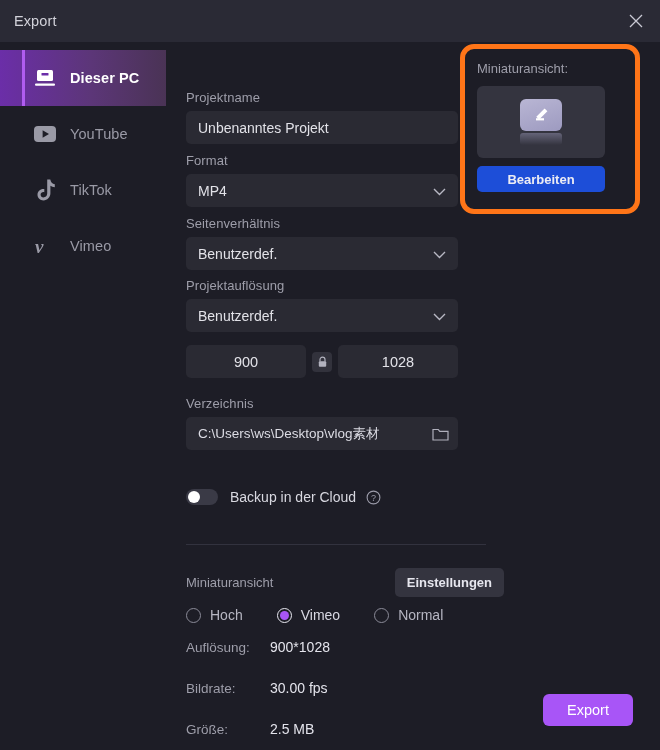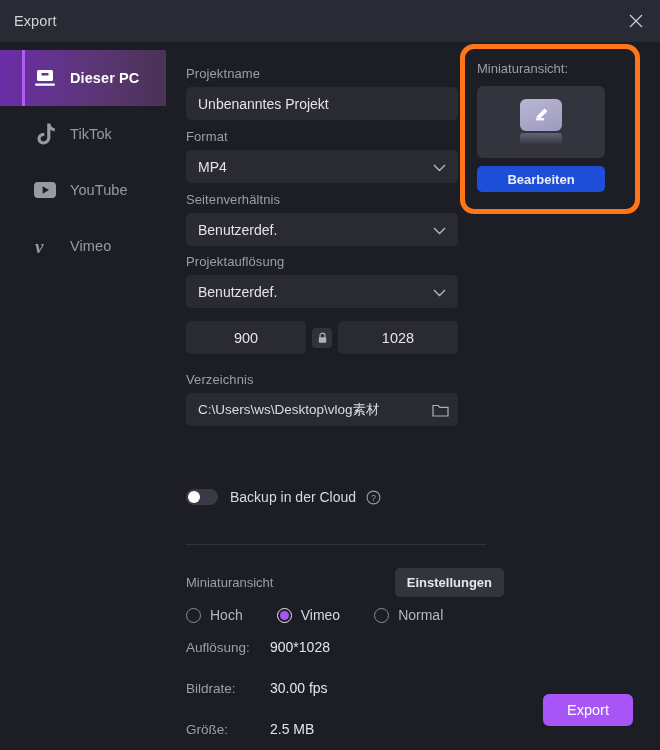--- a/index.html
+++ b/index.html
@@ -62,21 +62,21 @@
     content: ""; position: absolute; left: 22px; top: 0;
     width: 3px; height: 56px; background: #b05cf0;
   }
   .side-item.active .ico { color: #ffffff; }
   .side-item.active .lbl { color: #ffffff; font-weight: bold; }
 
   
   .form { position: absolute; left: 186px; top: 0; width: 274px; }
   .f-label {
     font-size: 13px; color: #9e9eaa;
-    margin-bottom: 6px; letter-spacing: .1px;
+    margin-bottom: 6px; letter-spacing: .1px; margin-top: 24px;
   }
   .field {
     position: relative;
     width: 272px; height: 33px;
     background: #2a2a33;
     border-radius: 5px;
     display: flex; align-items: center;
     padding: 0 12px;
     cursor: pointer;
   }
@@ -246,35 +246,35 @@
           <rect x="3" y="2" width="16" height="11" rx="1.5" fill="currentColor"></rect>
           <rect x="7.5" y="5" width="7" height="2.6" rx=".6" fill="#6b2ea8"></rect>
           <rect x="1" y="15.5" width="20" height="2.2" rx="1" fill="currentColor"></rect>
         </svg>
       </span>
       <span class="lbl">Dieser PC</span>
     </div>
 
     <div class="side-item">
       <span class="ico">
-        <svg width="22" height="24" viewBox="0 0 22 24">
-          <path d="M13.2 1.5 L16.3 1.5 C16.7 4.3 18.3 5.9 20.8 6.2 L20.8 9.2 C19.1 9.2 17.6 8.7 16.4 7.8 L16.4 15.3 C16.4 19.4 13.2 22.4 9.5 22.4 C6.2 22.4 3.5 19.9 3.5 16.7 C3.5 13.2 6.5 10.6 10.3 11.1 L10.3 14.2 C8.5 13.7 6.6 14.9 6.6 16.7 C6.6 18.2 7.9 19.4 9.5 19.4 C11.2 19.4 13.2 18.2 13.2 15.6 Z" fill="currentColor"></path>
-        </svg>
-      </span>
-      <span class="lbl">TikTok</span>
-    </div>
-
-    <div class="side-item">
-      <span class="ico">
         <svg width="22" height="16" viewBox="0 0 22 16">
           <rect x="0" y="0" width="22" height="16" rx="4" fill="currentColor"></rect>
           <path d="M8.6 4.3 L15 8 L8.6 11.7 Z" fill="#1d1d26"></path>
         </svg>
       </span>
       <span class="lbl">YouTube</span>
+    </div>
+
+    <div class="side-item">
+      <span class="ico">
+        <svg width="22" height="24" viewBox="0 0 22 24">
+          <path d="M13.2 1.5 L16.3 1.5 C16.7 4.3 18.3 5.9 20.8 6.2 L20.8 9.2 C19.1 9.2 17.6 8.7 16.4 7.8 L16.4 15.3 C16.4 19.4 13.2 22.4 9.5 22.4 C6.2 22.4 3.5 19.9 3.5 16.7 C3.5 13.2 6.5 10.6 10.3 11.1 L10.3 14.2 C8.5 13.7 6.6 14.9 6.6 16.7 C6.6 18.2 7.9 19.4 9.5 19.4 C11.2 19.4 13.2 18.2 13.2 15.6 Z" fill="currentColor"></path>
+        </svg>
+      </span>
+      <span class="lbl">TikTok</span>
     </div>
 
     <div class="side-item">
       <span class="ico">
         <svg width="24" height="22" viewBox="0 0 24 22">
           <text x="2" y="18" font-family="Liberation Serif, serif" font-size="19" font-style="italic" font-weight="bold" fill="currentColor">v</text>
         </svg>
       </span>
       <span class="lbl">Vimeo</span>
     </div>

